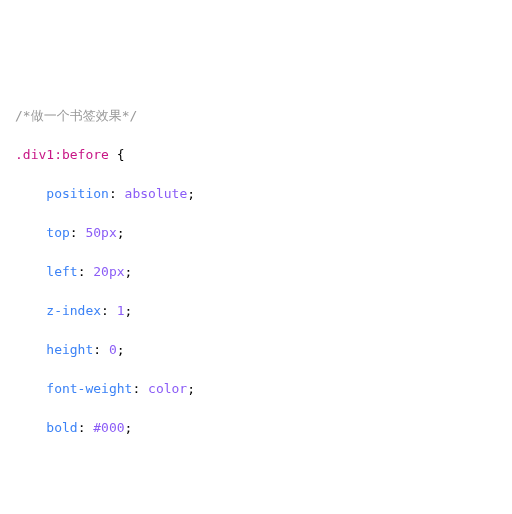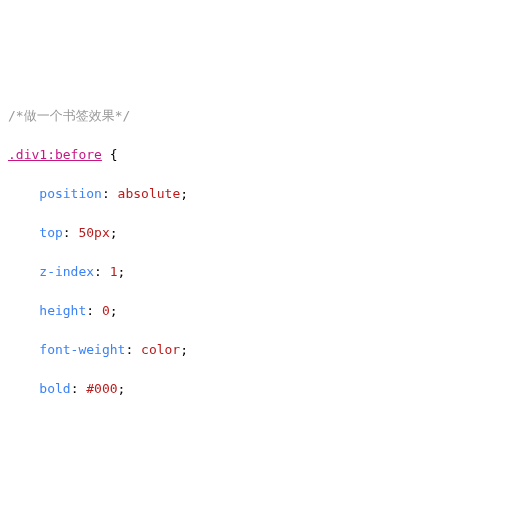--- a/index.html
+++ b/index.html
@@ -7,38 +7,39 @@
     padding: 8px;
     background: #ffffff;
     font-family: "Microsoft YaHei", Consolas, monospace;
     font-size: 13px;
     line-height: 1.5;
     color: #000;
     white-space: pre;
   }
   .code { display:block; }
   .comment   { color: #999999; }
-  .selector  { color: #c71585; text-decoration: underline; }
+  .selector  { color: #c71585; }
   .brace     { color: #000000; }
   .prop      { color: #3b82f6; }
   .colon     { color: #000000; }
-  .val       { color: #b91c1c; }
+  .val       { color: #8b5cf6; }
   .semi      { color: #000000; }
-  .line      { display: block; }
+  .line      { display: block; margin-left: 7px; }
 </style>
 </head>
 <body>
 
 
 
 <div class="code">
 <span class="line"><span class="comment">/*做一个书签效果*/</span></span>
 <span class="line"><span class="selector">.div1:before</span><span class="brace"> {</span></span>
 <span class="line">    <span class="prop">position</span><span class="colon">: </span><span class="val">absolute</span><span class="semi">;</span></span>
 <span class="line">    <span class="prop">top</span><span class="colon">: </span><span class="val">50px</span><span class="semi">;</span></span>
+<span class="line">    <span class="prop">left</span><span class="colon">: </span><span class="val">20px</span><span class="semi">;</span></span>
 <span class="line">    <span class="prop">z-index</span><span class="colon">: </span><span class="val">1</span><span class="semi">;</span></span>
 <span class="line">    <span class="prop">height</span><span class="colon">: </span><span class="val">0</span><span class="semi">;</span></span>
 <span class="line">    <span class="prop">font-weight</span><span class="colon">: </span><span class="val">color</span><span class="semi">;</span></span>
 <span class="line">    <span class="prop">bold</span><span class="colon">: </span><span class="val">#000</span><span class="semi">;</span></span>
 
 
 
 
 
 

